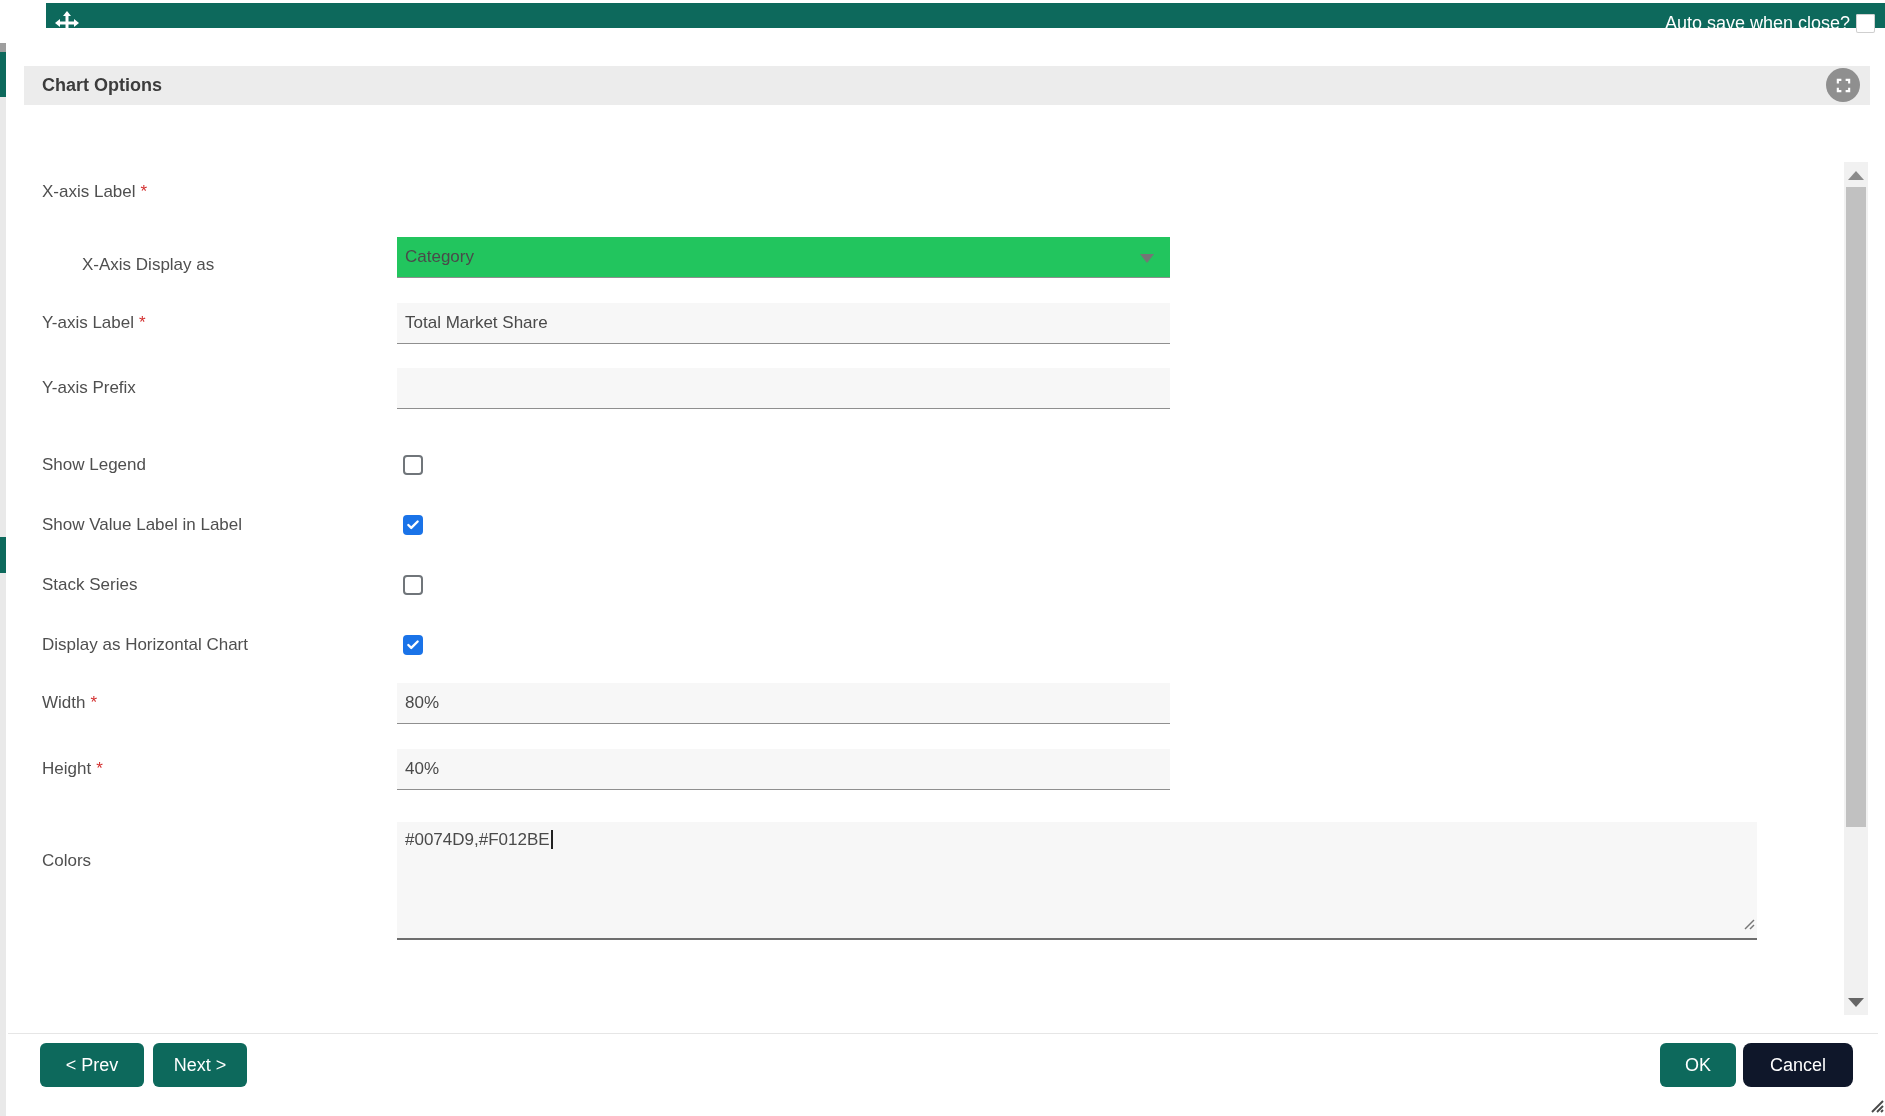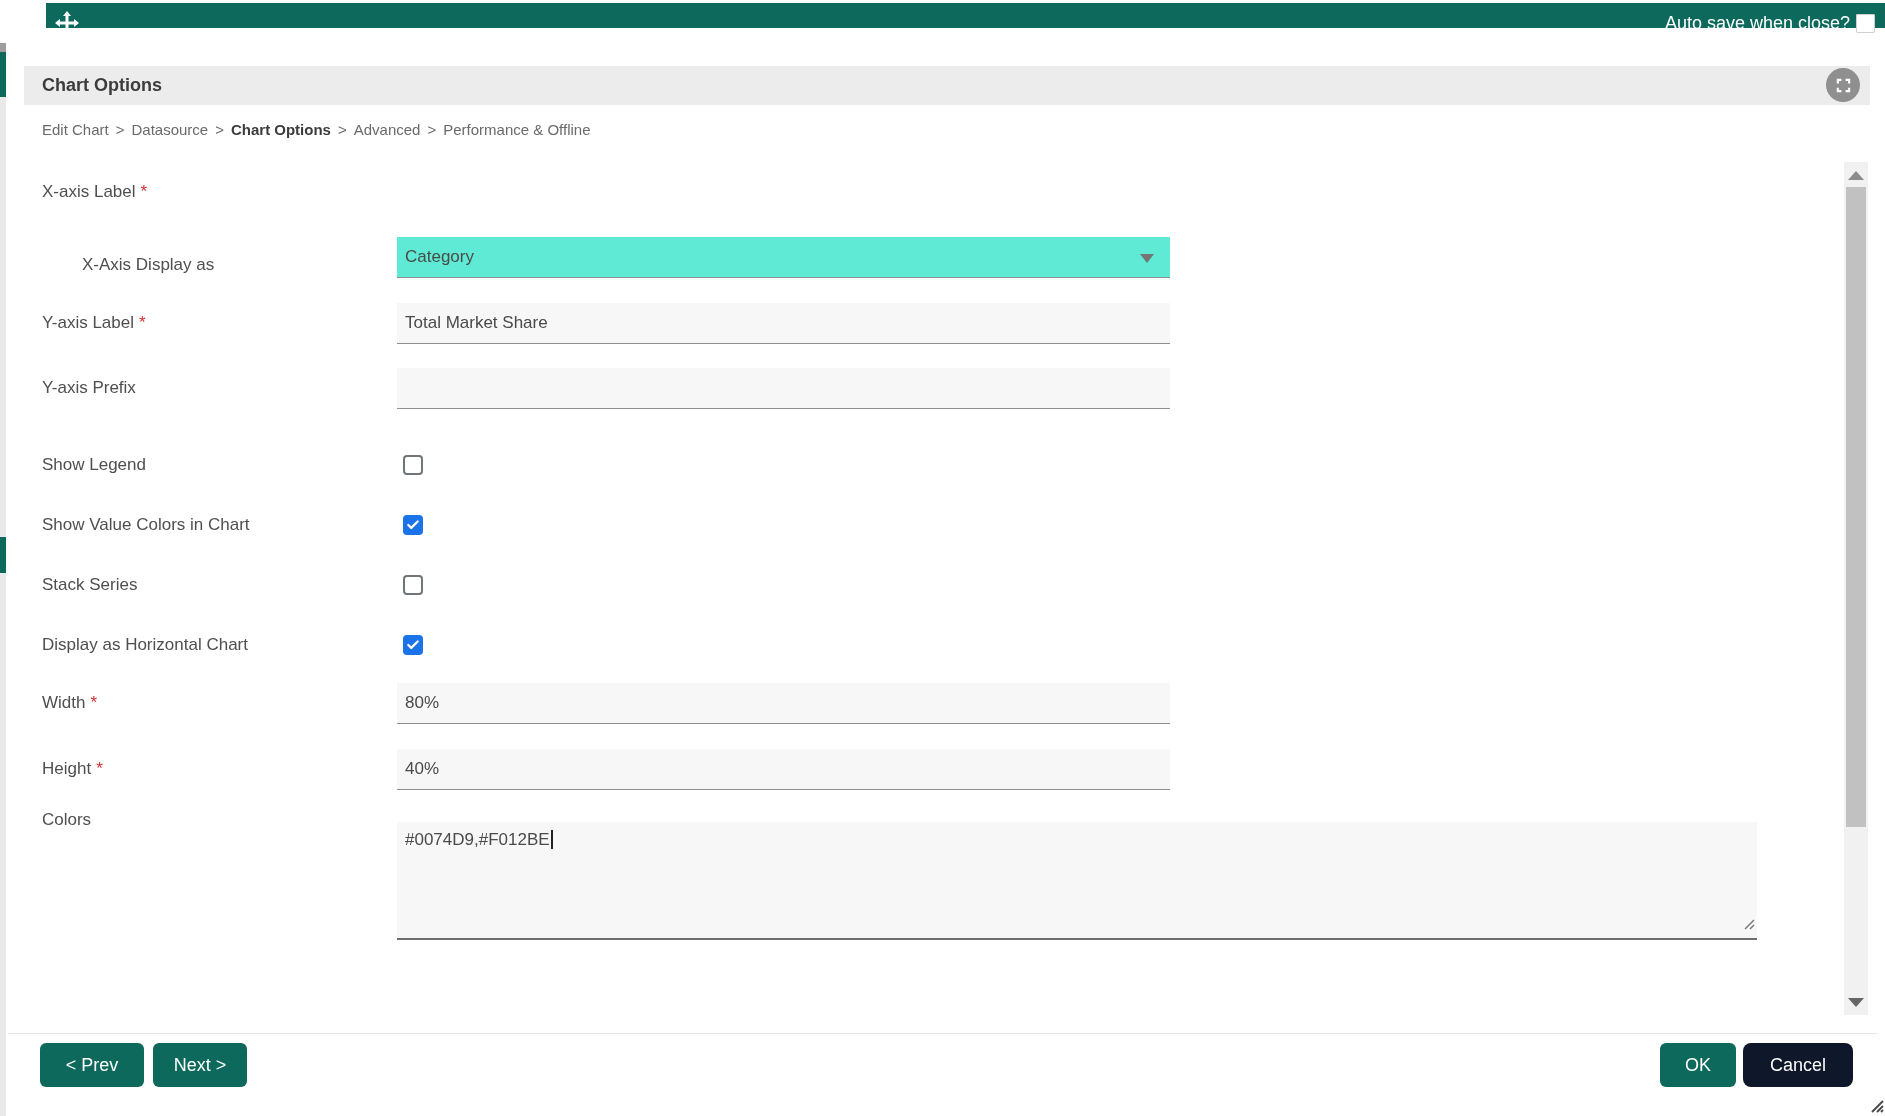--- a/index.html
+++ b/index.html
@@ -26,21 +26,21 @@
   
   .lbl{position:absolute;left:42px;font-size:17px;color:#4f4f4f;line-height:22px;white-space:nowrap;}
   .req{color:#d32f2f;margin-left:5px;}
   .tf{
     position:absolute;left:397px;width:773px;height:41px;box-sizing:border-box;
     background:#f7f7f7;border:0;border-bottom:1px solid #8f8f8f;
     font-family:"Liberation Sans",sans-serif;font-size:17px;color:#4a4a4a;padding:0 8px;outline:none;
   }
   .selectbox{
     position:absolute;left:397px;width:773px;height:41px;box-sizing:border-box;
-    background:#5eead4;border-bottom:1px solid #8f8f8f;
+    background:#22c55e;border-bottom:1px solid #8f8f8f;
     font-size:17px;color:#4a4a4a;line-height:40px;padding:0 8px;
   }
   .select-arrow{position:absolute;right:16px;top:17px;width:0;height:0;
     border-left:7px solid transparent;border-right:7px solid transparent;border-top:9px solid #757575;}
   .cb{position:absolute;left:403px;width:20px;height:20px;border-radius:4px;box-sizing:border-box;
     background:#fff;border:2px solid #70757a;}
   .cb.checked{background:#1a73e8;border:0;display:flex;align-items:center;justify-content:center;}
   .ta{
     position:absolute;left:397px;top:822px;width:1360px;height:118px;box-sizing:border-box;
     background:#f7f7f7;border-bottom:2px solid #6e6e6e;
@@ -92,35 +92,32 @@
 
   <div class="section-header">
     <span class="section-title">Chart Options</span>
   </div>
   <div class="fullscreen-btn">
     <svg width="17" height="17" viewBox="0 0 24 24" fill="none" stroke="#fff" stroke-width="3">
       <path d="M4 9V4h5M15 4h5v5M20 15v5h-5M9 20H4v-5"></path>
     </svg>
   </div>
 
-  <div class="breadcrumb">
-    <span>Edit Chart</span><span class="sep">&gt;</span><span>Datasource</span><span class="sep">&gt;</span><span class="active">Chart Options</span><span class="sep">&gt;</span><span>Advanced</span><span class="sep">&gt;</span><span>Performance &amp; Offline</span>
-  </div>
 
   <div class="lbl" style="top:181px;"><span>X-axis Label</span><span class="req">*</span></div>
   <div class="lbl" style="top:254px;margin-left:40px;"><span>X-Axis Display as</span></div>
   <div class="lbl" style="top:312px;"><span>Y-axis Label</span><span class="req">*</span></div>
   <div class="lbl" style="top:377px;"><span>Y-axis Prefix</span></div>
   <div class="lbl" style="top:454px;"><span>Show Legend</span></div>
-  <div class="lbl" style="top:514px;"><span>Show Value Colors in Chart</span></div>
+  <div class="lbl" style="top:514px;"><span>Show Value Label in Label</span></div>
   <div class="lbl" style="top:574px;"><span>Stack Series</span></div>
   <div class="lbl" style="top:634px;"><span>Display as Horizontal Chart</span></div>
   <div class="lbl" style="top:692px;"><span>Width</span><span class="req">*</span></div>
   <div class="lbl" style="top:758px;"><span>Height</span><span class="req">*</span></div>
-  <div class="lbl" style="top:809px;"><span>Colors</span></div>
+  <div class="lbl" style="top:850px;"><span>Colors</span></div>
 
   <div class="selectbox" style="top:237px;">
     <span>Category</span>
     <span class="select-arrow"></span>
   </div>
   <input class="tf" style="top: 303px;" value="Total Market Share">
   <input class="tf" style="top: 368px;" value="">
 
   <div class="cb" style="top:455px;"></div>
   <div class="cb checked" style="top:515px;">

